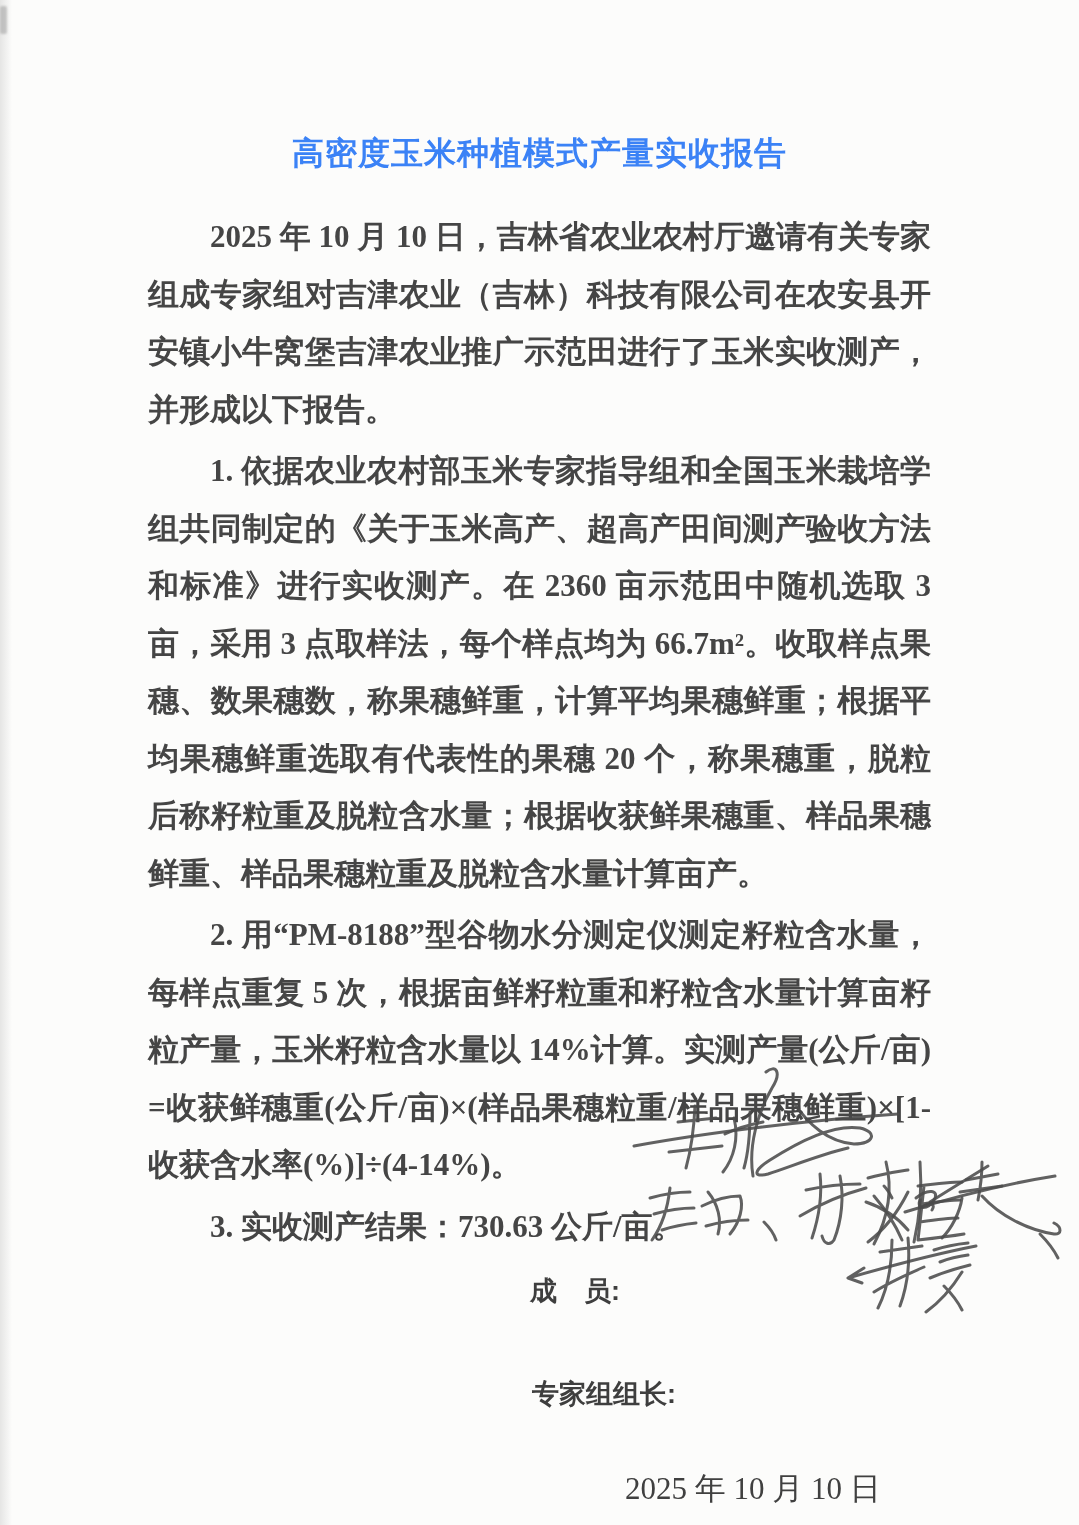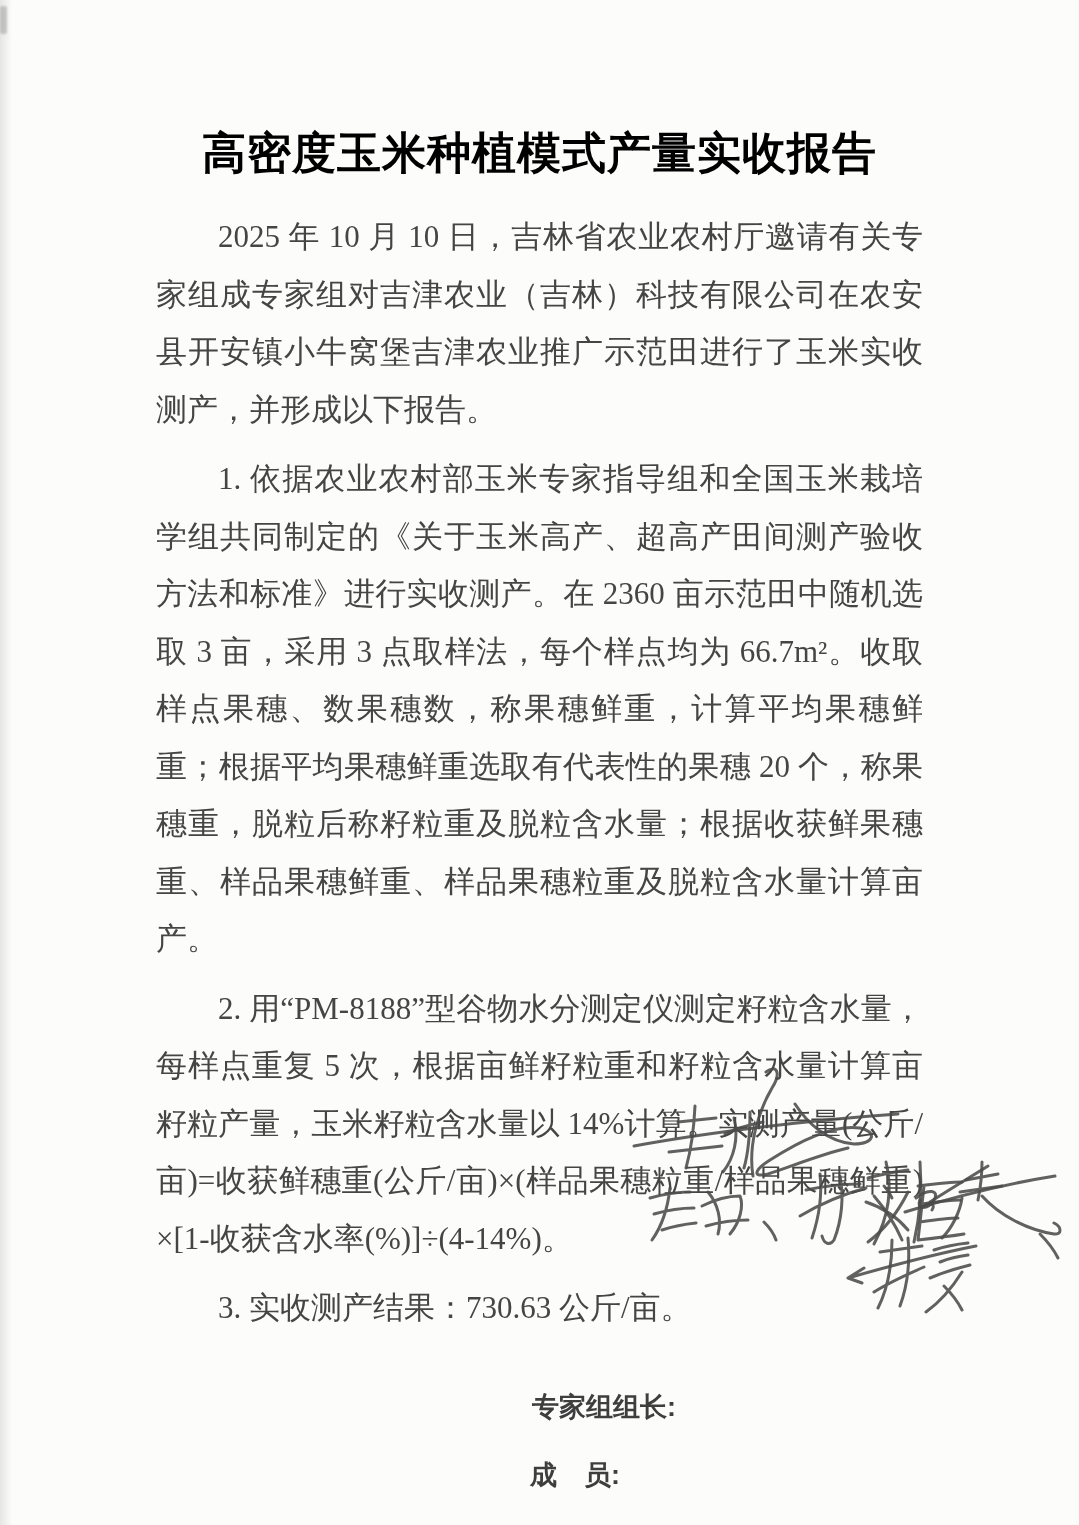--- a/index.html
+++ b/index.html
@@ -17,28 +17,29 @@
     pointer-events:none;
   }
   .scan-artifact{
     position:absolute;left:0;top:6px;width:7px;height:28px;
     background:#8f8f8f;opacity:.45;border-radius:2px;filter:blur(1px);
   }
   .title{
     margin:0;padding:122px 80px 0;
     text-align:center;
     font-family:"Liberation Sans","DejaVu Sans",sans-serif;
-    font-weight:700;font-size:44px;line-height:62px;
-    letter-spacing:1px;color:#000000;
+    font-weight:700;font-size:32px;line-height:62px;
+    letter-spacing:1px;color:#3b82f6;
   }
   .body-text{margin:24px 144px 0;}
   .para{
-    margin:12px;font-size:31px;line-height:57.5px;
+    margin:4px;font-size:31px;line-height:57.5px;
     text-align:justify;text-indent:2em;color:#454545;
     word-break:break-all;
+    font-weight:bold;
   }
   .sig-block{margin:0 144px;}
   .sig-row{line-height:57.5px;}
   .sig-row.leader{margin-top:42px;padding-left:388px;}
   .sig-row.members{margin-top:8px;padding-left:386px;}
   .sig-label{
     font-family:"Liberation Sans","DejaVu Sans",sans-serif;
     font-weight:700;font-size:27px;color:#3e3e3e;
   }
   .date-row{
@@ -63,25 +64,25 @@
   <h1 class="title">高密度玉米种植模式产量实收报告</h1>
 
   <div class="body-text">
     <p class="para">2025 年 10 月 10 日，吉林省农业农村厅邀请有关专家组成专家组对吉津农业（吉林）科技有限公司在农安县开安镇小牛窝堡吉津农业推广示范田进行了玉米实收测产，并形成以下报告。</p>
     <p class="para">1. 依据农业农村部玉米专家指导组和全国玉米栽培学组共同制定的《关于玉米高产、超高产田间测产验收方法和标准》进行实收测产。在 2360 亩示范田中随机选取 3 亩，采用 3 点取样法，每个样点均为 66.7m²。收取样点果穗、数果穗数，称果穗鲜重，计算平均果穗鲜重；根据平均果穗鲜重选取有代表性的果穗 20 个，称果穗重，脱粒后称籽粒重及脱粒含水量；根据收获鲜果穗重、样品果穗鲜重、样品果穗粒重及脱粒含水量计算亩产。</p>
     <p class="para">2. 用“PM-8188”型谷物水分测定仪测定籽粒含水量，每样点重复 5 次，根据亩鲜籽粒重和籽粒含水量计算亩籽粒产量，玉米籽粒含水量以 14%计算。实测产量(公斤/亩)=收获鲜穗重(公斤/亩)×(样品果穗粒重/样品果穗鲜重)×[1-收获含水率(%)]÷(4-14%)。</p>
     <p class="para">3. 实收测产结果：730.63 公斤/亩。</p>
   </div>
 
   <div class="sig-block">
+    <div class="sig-row members">
+      <span class="sig-label">成　员:</span>
+    </div>
     <div class="sig-row leader">
       <span class="sig-label">专家组组长:</span>
-    </div>
-    <div class="sig-row members">
-      <span class="sig-label">成　员:</span>
     </div>
     <div class="date-row">
       <span>2025 年 10 月 10 日</span>
     </div>
   </div>
 
   <svg class="sig-overlay" viewBox="0 0 1079 1525">
 
     <g>
       <path d="M766,1072 C776,1064 782,1072 772,1088 C758,1112 748,1146 753,1176"></path>

